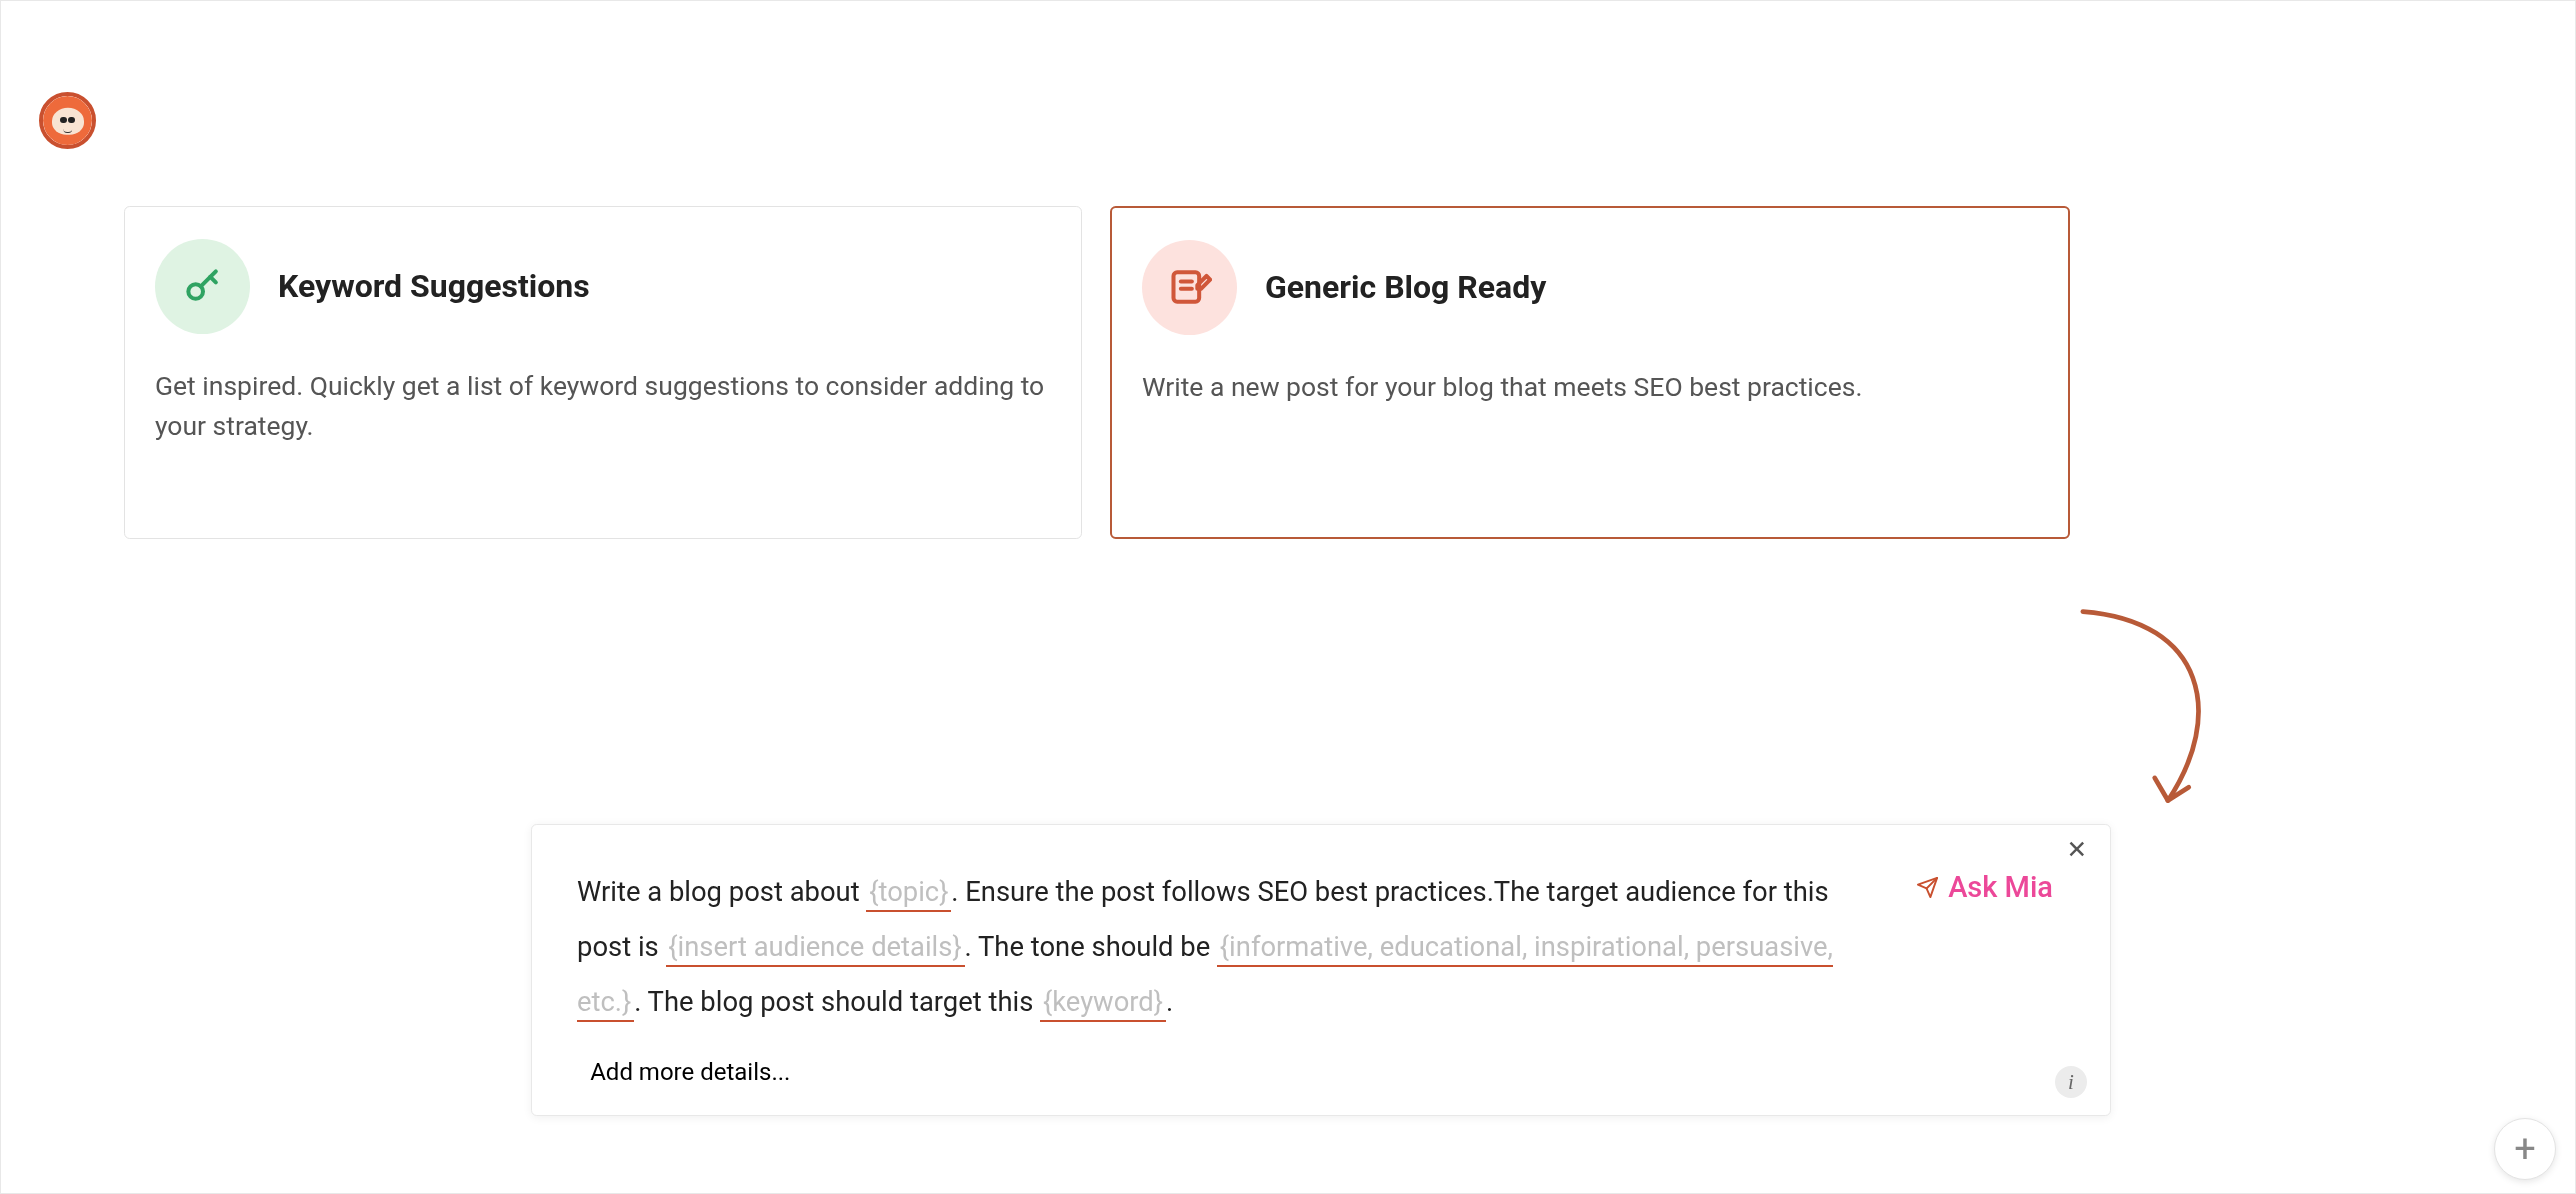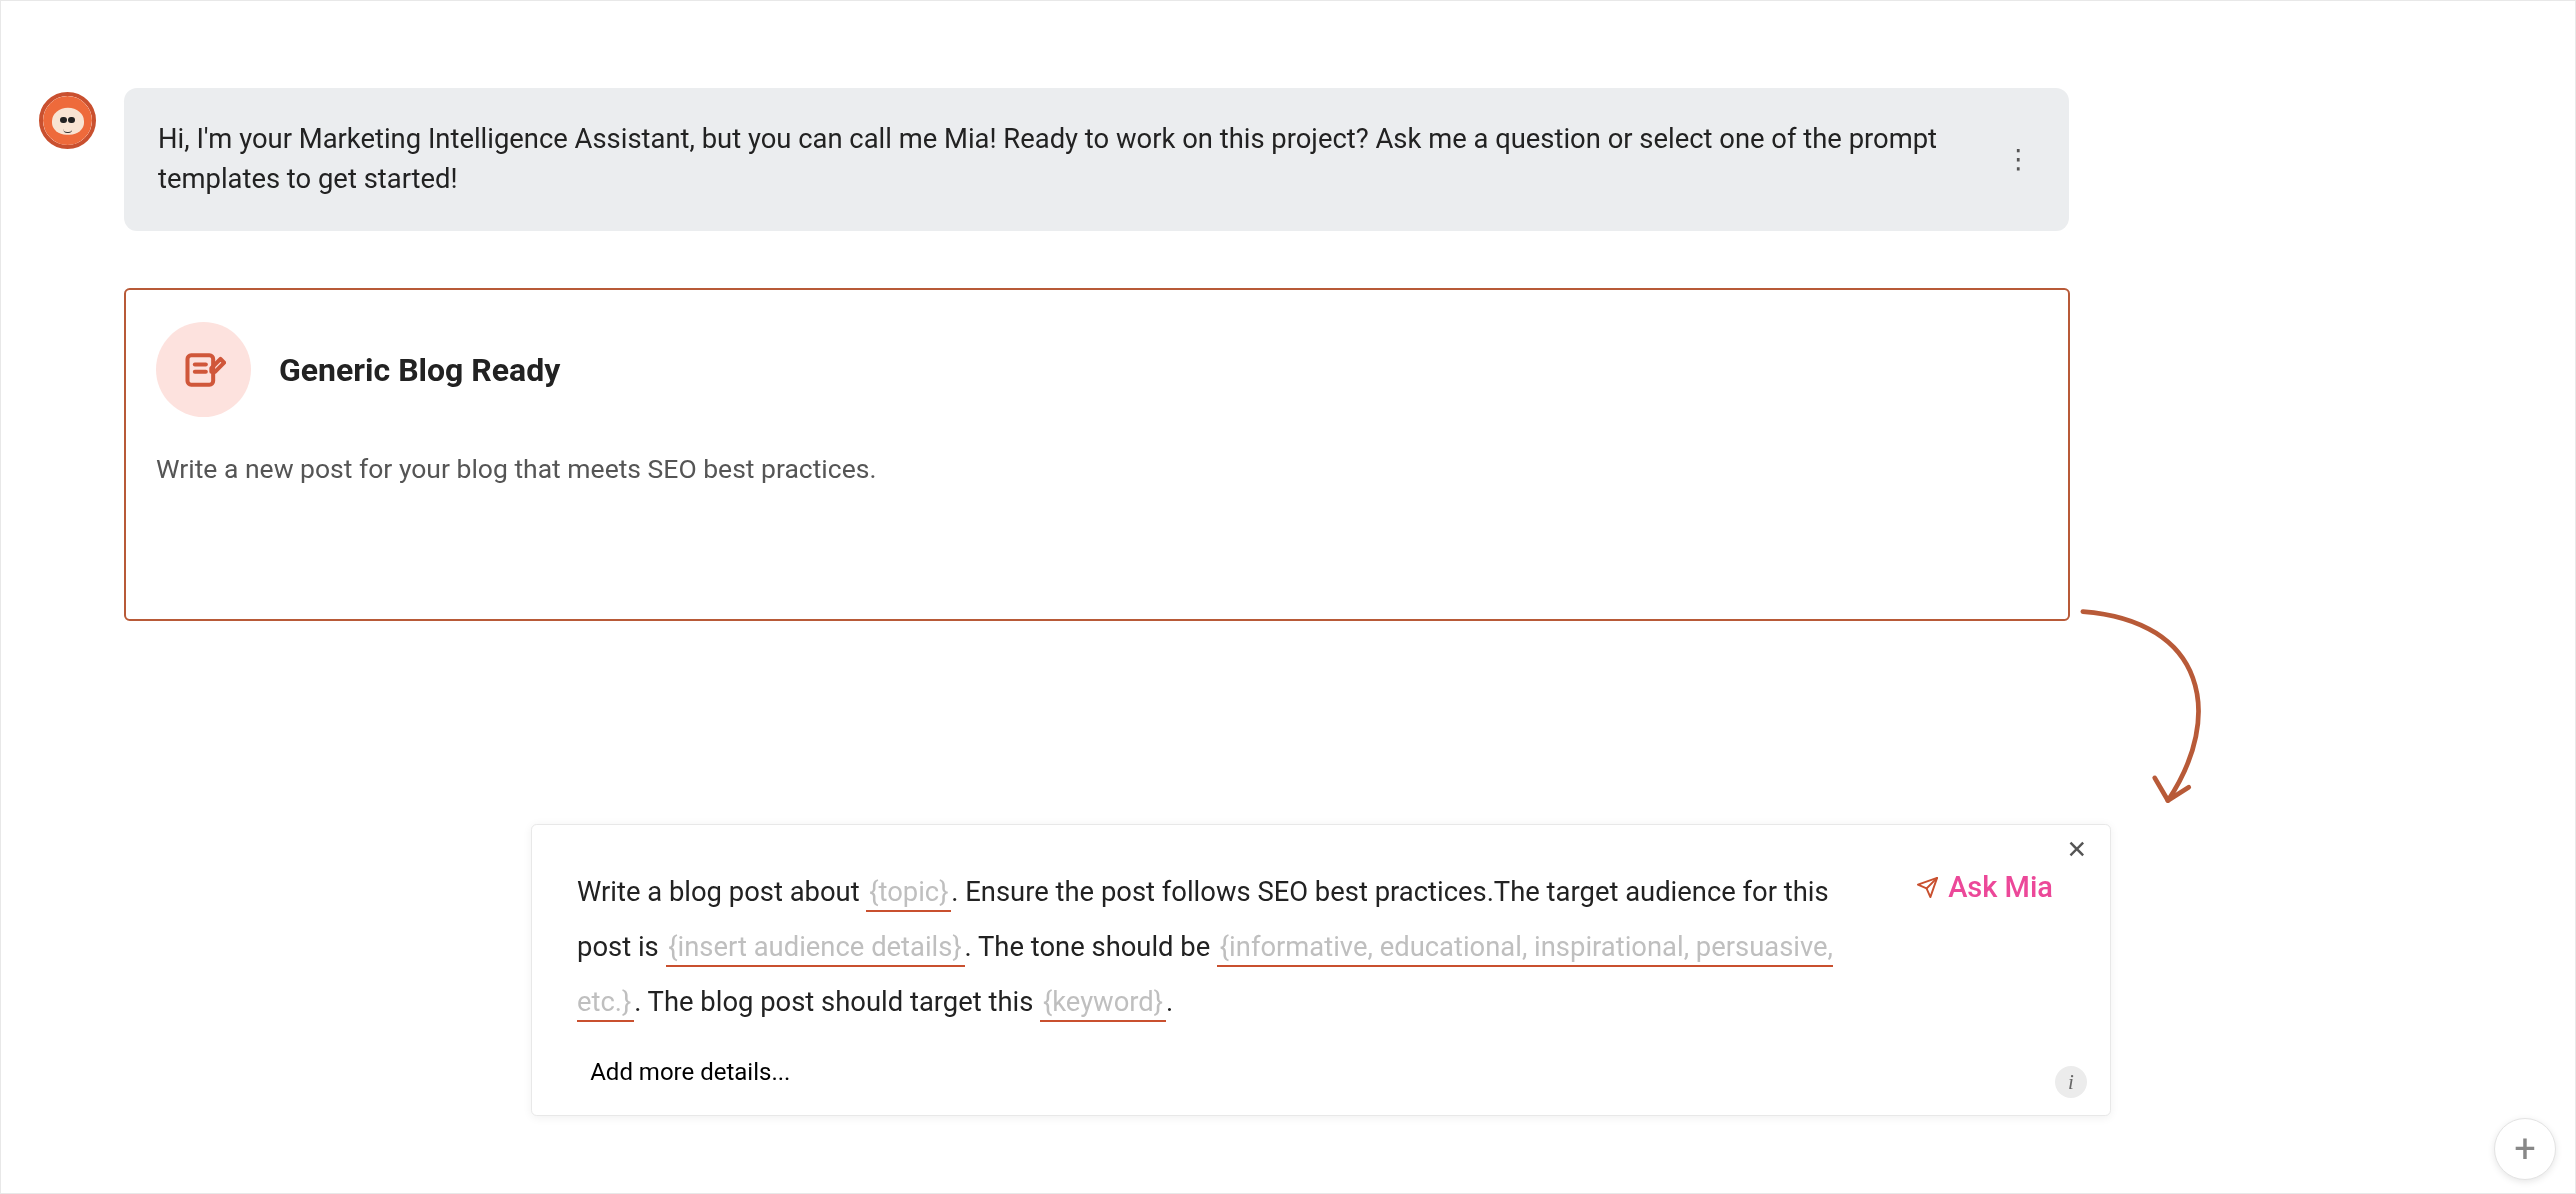--- a/index.html
+++ b/index.html
@@ -251,28 +251,37 @@
 <div class="canvas">
 
   <div class="intro-row">
     <div class="avatar">
       <div class="hair"></div>
       <div class="face"></div>
       <div class="eye l"></div>
       <div class="eye r"></div>
       <div class="mouth"></div>
     </div>
-    <div class="intro-bubble">
-      <span>Hi, I'm your Marketing Intelligence Assistant, but you can call me Mia! Ready to work on this project? Ask me a question or select one of the prompt templates to get started!</span>
-      <span class="kebab">⋮</span>
+  </div>
+
+  <div class="cards-row">
+
+    <div class="card">
+      <div class="card-header">
+        <div class="circle green">
+          <svg class="icon-svg" viewBox="0 0 24 24" fill="none" stroke="currentColor" stroke-width="2.2" stroke-linecap="round" stroke-linejoin="round">
+            <circle cx="8" cy="15" r="4"></circle>
+            <line x1="10.8" y1="12.2" x2="19" y2="4"></line>
+            <line x1="16" y1="7" x2="19" y2="10"></line>
+          </svg>
+        </div>
+        <h3>Keyword Suggestions</h3>
+      </div>
+      <p>Get inspired. Quickly get a list of keyword suggestions to consider adding to your strategy.</p>
     </div>
-  </div>
-
-  <div class="cards-row">
-
 
 
     <div class="card selected">
       <div class="card-header">
         <div class="circle red">
           <svg class="icon-svg" viewBox="0 0 24 24" fill="none" stroke="currentColor" stroke-width="2.2" stroke-linecap="round" stroke-linejoin="round">
             <rect x="3" y="4" width="14" height="16" rx="2"></rect>
             <line x1="7" y1="9" x2="13" y2="9"></line>
             <line x1="7" y1="13" x2="13" y2="13"></line>
             <path d="M16 11 l5 -5 l2 2 l-5 5 l-2 0 z"></path>

